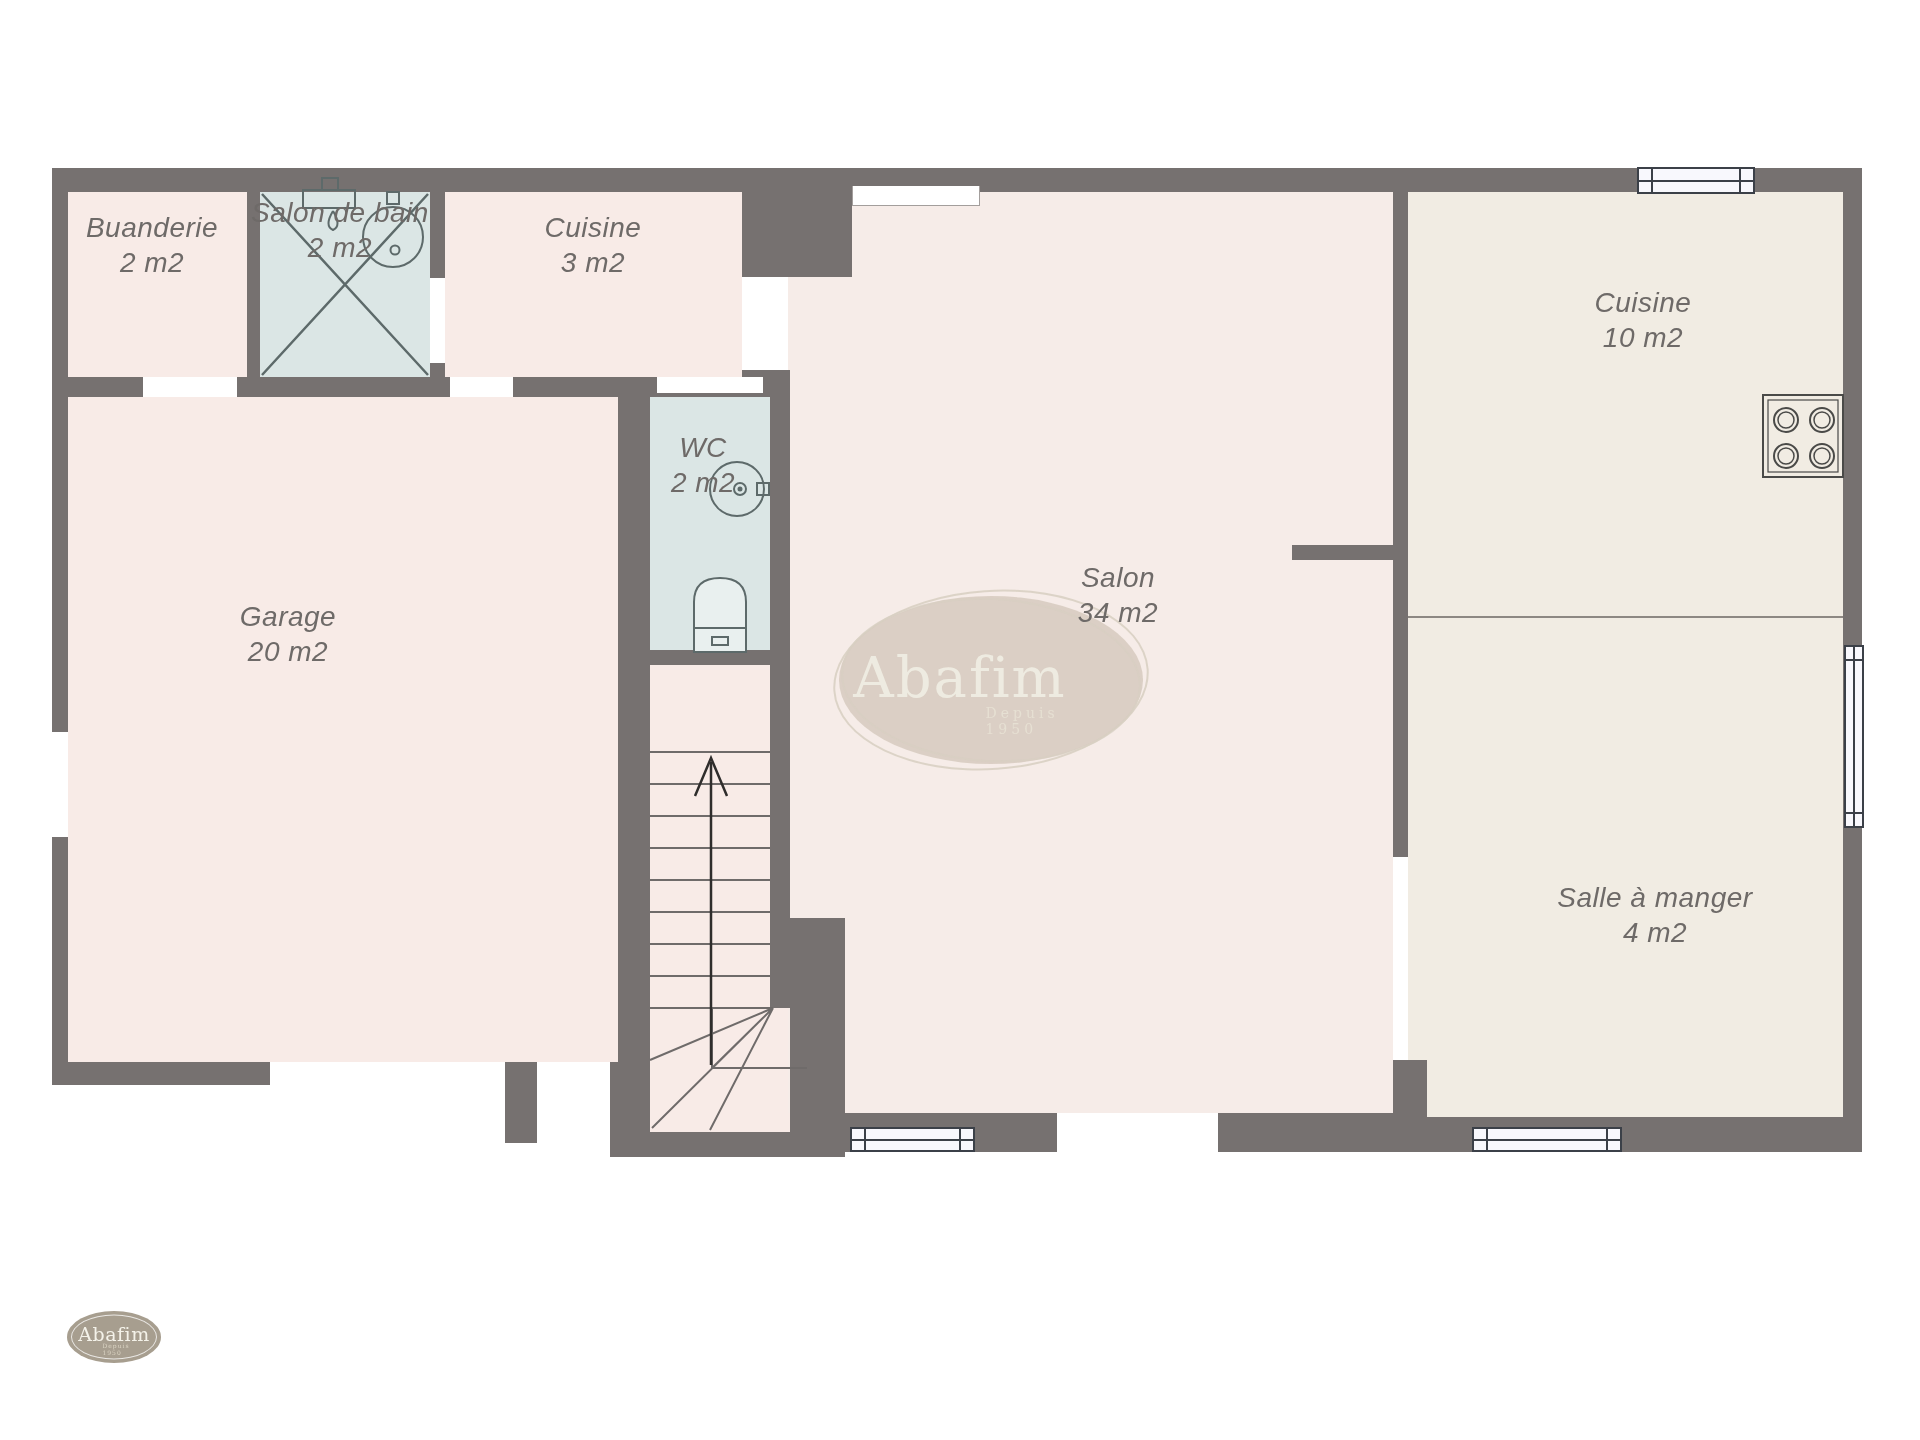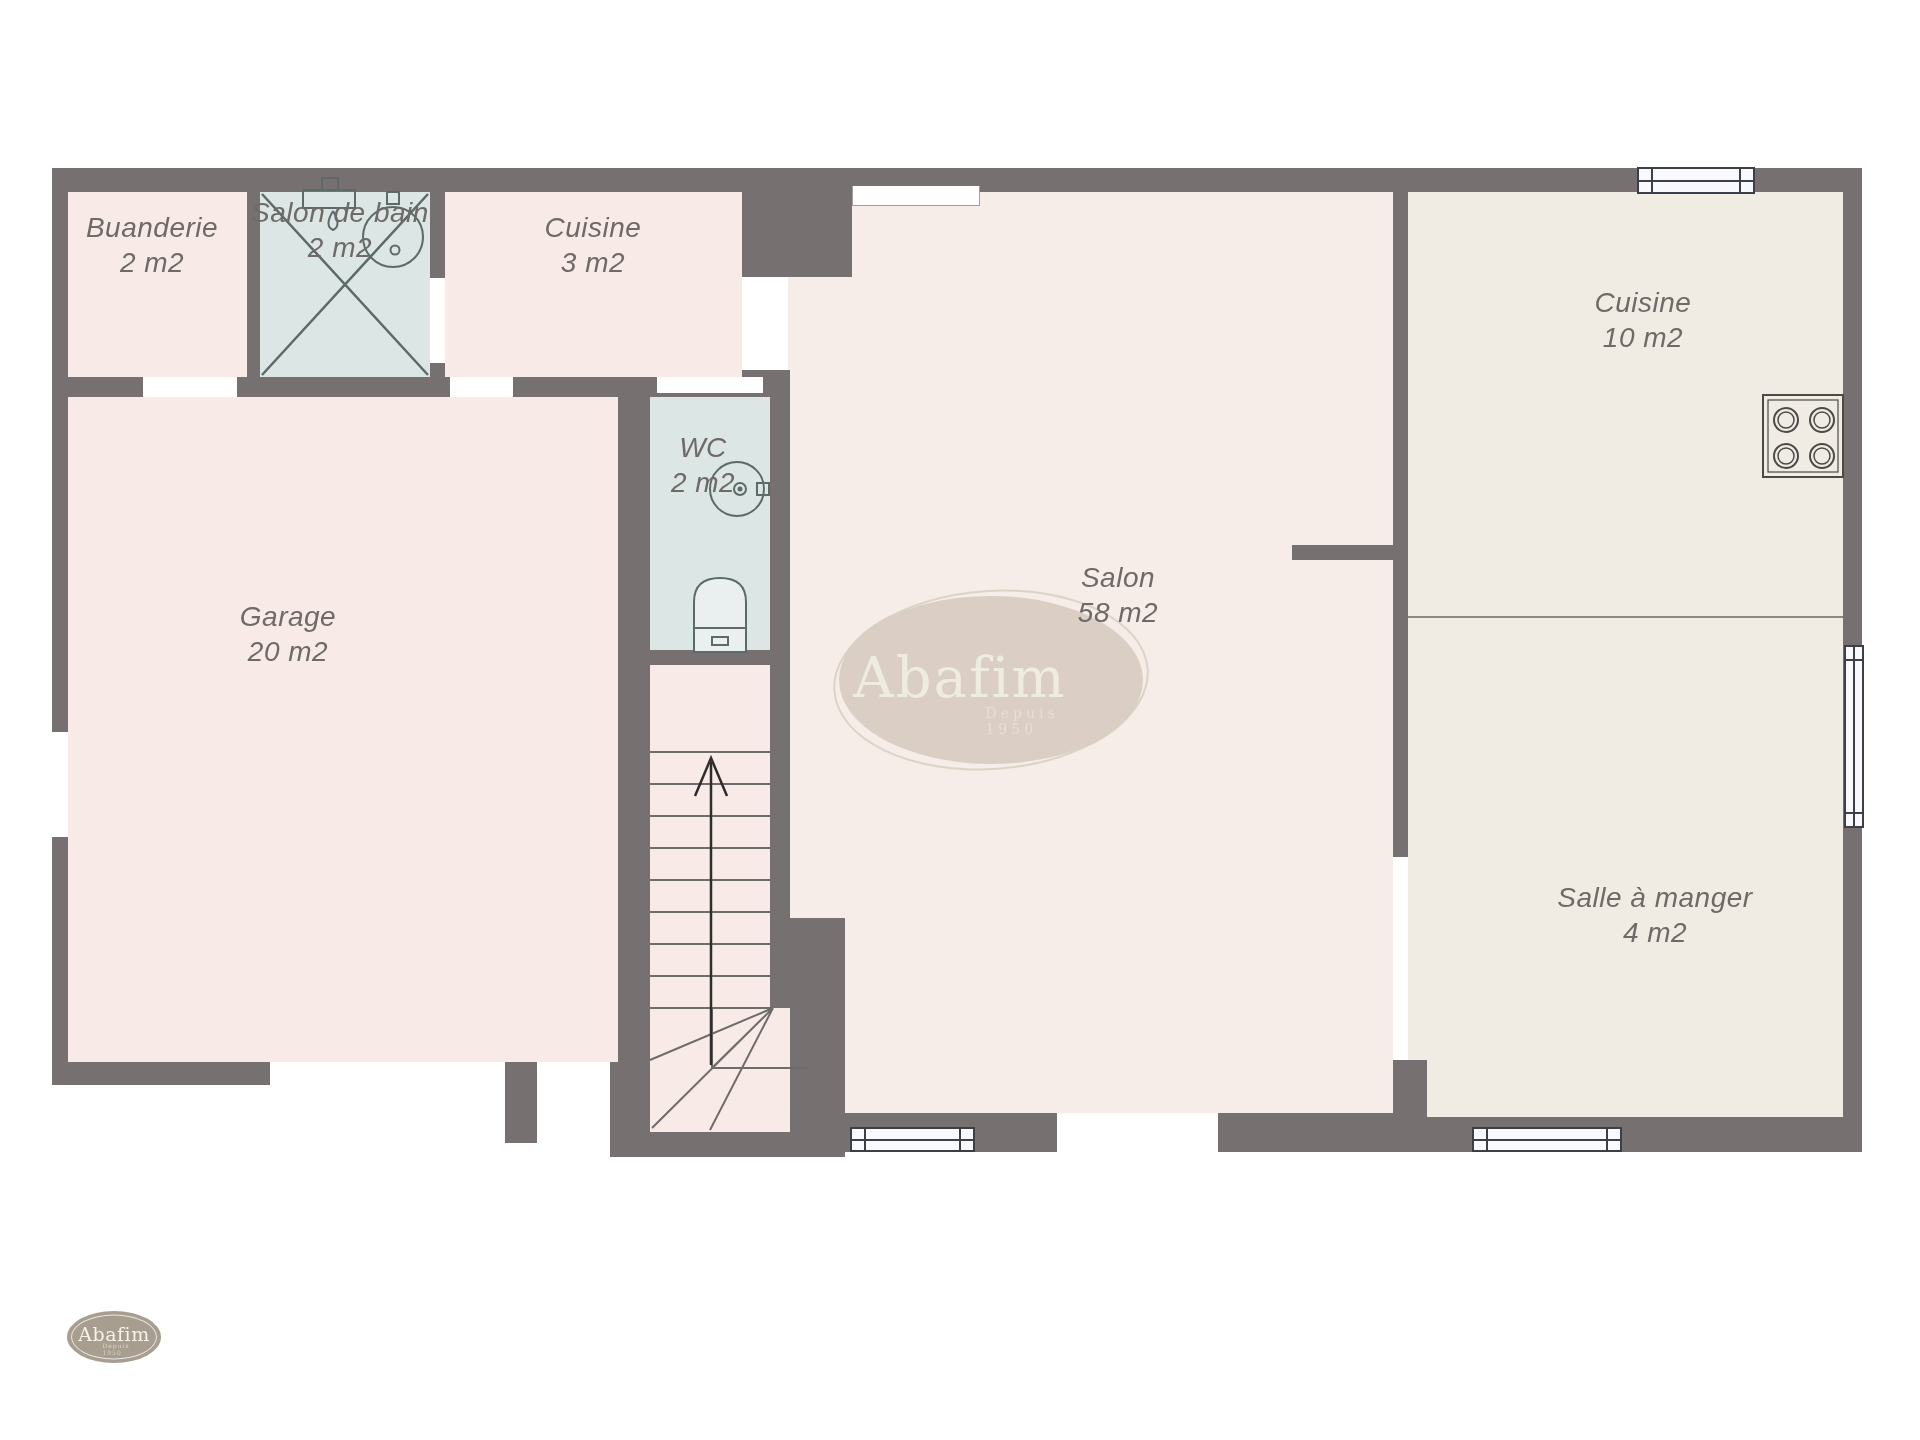--- a/index.html
+++ b/index.html
@@ -252,21 +252,21 @@
   <div class="room-label lbl-wc">
     <span>WC</span>
     <span>2 m2</span>
   </div>
   <div class="room-label lbl-garage">
     <span>Garage</span>
     <span>20 m2</span>
   </div>
   <div class="room-label lbl-salon">
     <span>Salon</span>
-    <span>58 m2</span>
+    <span>34 m2</span>
   </div>
   <div class="room-label lbl-cuisine">
     <span>Cuisine</span>
     <span>10 m2</span>
   </div>
   <div class="room-label lbl-sam">
     <span>Salle à manger</span>
     <span>4 m2</span>
   </div>
 

